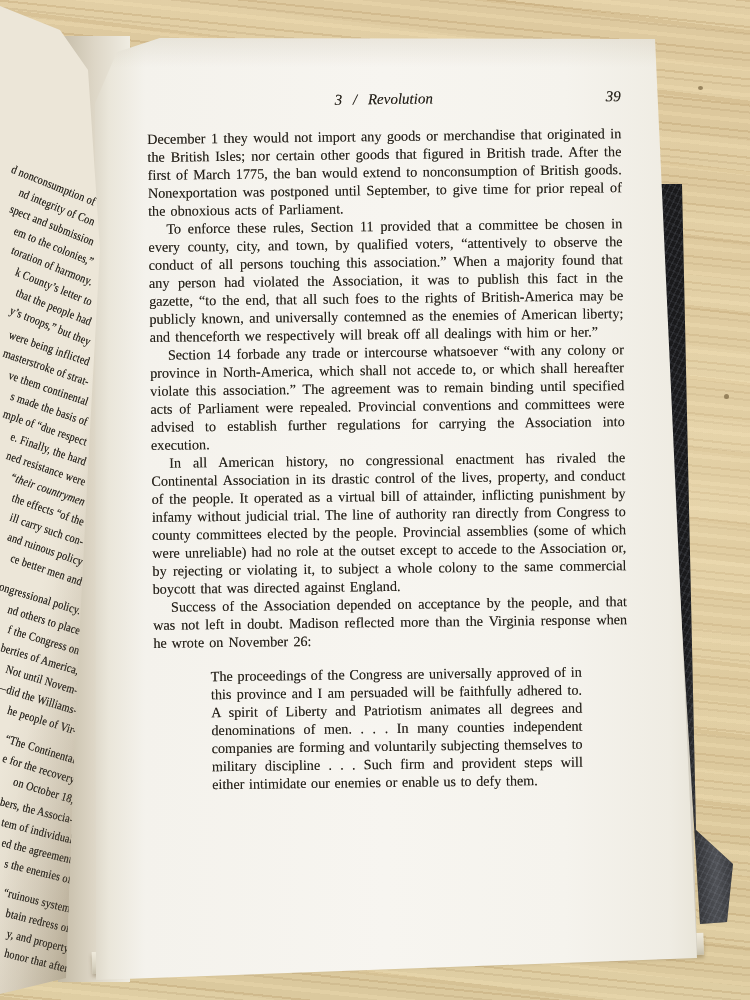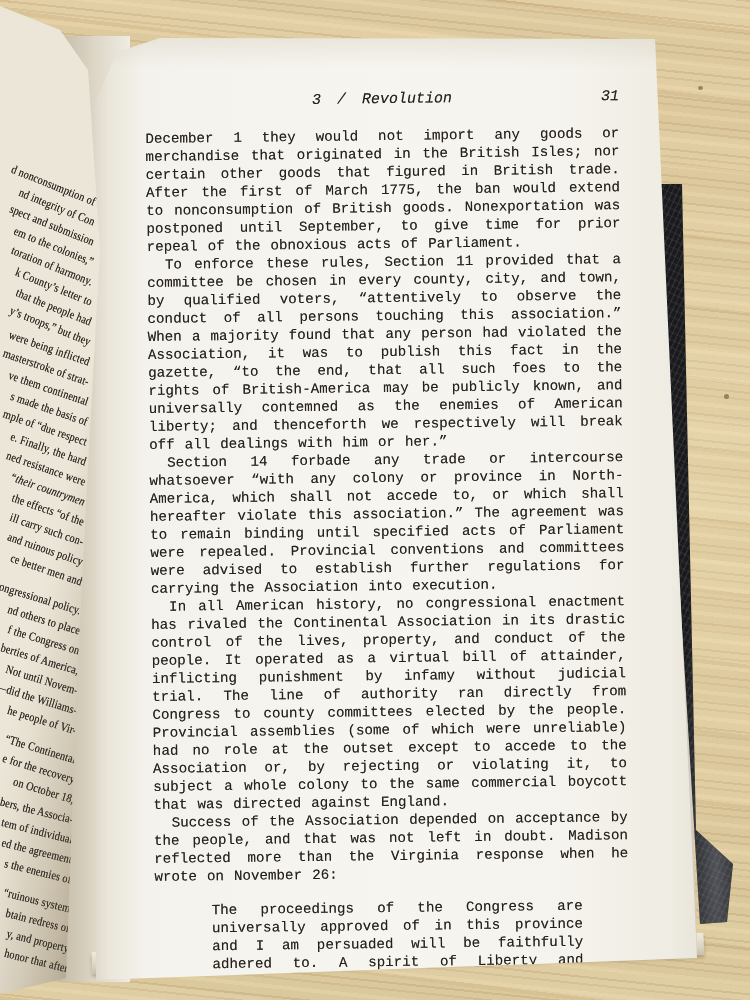--- a/index.html
+++ b/index.html
@@ -57,21 +57,21 @@
   .lp-col .lp-line:nth-of-type(n+9):nth-of-type(-n+20){transform:rotate(17deg) scaleX(.85);}
   .lp-col .lp-line:nth-of-type(n+33){transform:rotate(12deg) scaleX(.85);}
   .lp-fold{position:absolute;inset:0;pointer-events:none;
     background:linear-gradient(100deg, rgba(0,0,0,0) 0 55%, rgba(120,105,80,.18) 78%, rgba(88,76,56,.38) 100%);}
 
   
   .right-page{position:absolute;left:85px;top:33px;width:615px;height:950px;z-index:2;
     clip-path:polygon(10px 70px,32px 19px,75px 5px,570px 6px,612px 925px,11px 947px);
     background:
       linear-gradient(to bottom, rgba(190,180,155,.22) 0 6px, rgba(190,180,155,0) 34px),
-      linear-gradient(to right,#d6cfbf 0,#eae6da 24px,#f4f2ec 60px,#f7f5f0 300px,#f5f3ed 480px,#efece3 585px,#e8e4d8 615px); font-family: Liberation Mono, monospace;}
+      linear-gradient(to right,#d6cfbf 0,#eae6da 24px,#f4f2ec 60px,#f7f5f0 300px,#f5f3ed 480px,#efece3 585px,#e8e4d8 615px);}
   .rp-content{position:absolute;left:66px;top:58px;width:474px;
     transform:rotate(-0.7deg);color:#26221b;
     text-shadow:0 0 .4px rgba(40,35,25,.55);}
   .rp-header{position:relative;height:24px;margin-bottom:12px;font-style:italic;font-size:15px;}
   .chapter{display:block;text-align:center;word-spacing:7px;}
   .pagenum{position:absolute;right:0;top:0;}
   .para{margin:0;text-align:justify;font-size:14.2px;line-height:18px;word-spacing:1.5px;}
   .para.noindent{text-indent:0;}
   .para.indent{text-indent:18px;}
   .para.quote{margin:16px 46px 12px 57px;word-spacing:1px;}
@@ -137,21 +137,21 @@
         <span class="lp-line">y, and property</span>
         <span class="lp-line">honor that after</span>
       </div>
     <div class="lp-fold"></div>
   </div>
 
   <div class="right-page">
     <div class="rp-content">
       <div class="rp-header">
         <span class="chapter">3 / Revolution</span>
-        <span class="pagenum">31</span>
+        <span class="pagenum">39</span>
       </div>
       <div class="rp-body">
 
       <p class="para noindent">December 1 they would not import any goods or merchandise that originated in the British Isles; nor certain other goods that figured in British trade. After the first of March 1775, the ban would extend to nonconsumption of British goods. Nonexportation was postponed until September, to give time for prior repeal of the obnoxious acts of Parliament.</p>
           <p class="para indent">To enforce these rules, Section 11 provided that a committee be chosen in every county, city, and town, by qualified voters, “attentively to observe the conduct of all persons touching this association.” When a majority found that any person had violated the Association, it was to publish this fact in the gazette, “to the end, that all such foes to the rights of British-America may be publicly known, and universally contemned as the enemies of American liberty; and thenceforth we respectively will break off all dealings with him or her.”</p>
           <p class="para indent">Section 14 forbade any trade or intercourse whatsoever “with any colony or province in North-America, which shall not accede to, or which shall hereafter violate this association.” The agreement was to remain binding until specified acts of Parliament were repealed. Provincial conventions and committees were advised to establish further regulations for carrying the Association into execution.</p>
           <p class="para indent">In all American history, no congressional enactment has rivaled the Continental Association in its drastic control of the lives, property, and conduct of the people. It operated as a virtual bill of attainder, inflicting punishment by infamy without judicial trial. The line of authority ran directly from Congress to county committees elected by the people. Provincial assemblies (some of which were unreliable) had no role at the outset except to accede to the Association or, by rejecting or violating it, to subject a whole colony to the same commercial boycott that was directed against England.</p>
           <p class="para indent">Success of the Association depended on acceptance by the people, and that was not left in doubt. Madison reflected more than the Virginia response when he wrote on November 26:</p>
           <p class="para quote">The proceedings of the Congress are universally approved of in this province and I am persuaded will be faithfully adhered to. A spirit of Liberty and Patriotism animates all degrees and denominations of men. . . . In many counties independent companies are forming and voluntarily subjecting themselves to military discipline . . . Such firm and provident steps will either intimidate our enemies or enable us to defy them.</p>
         </div>

